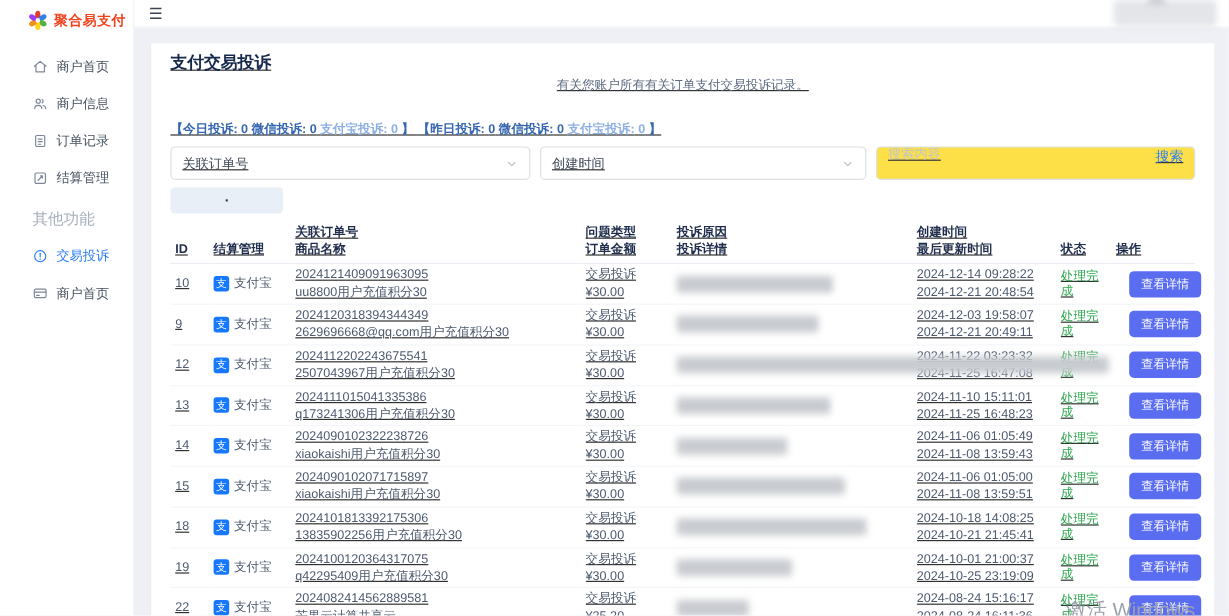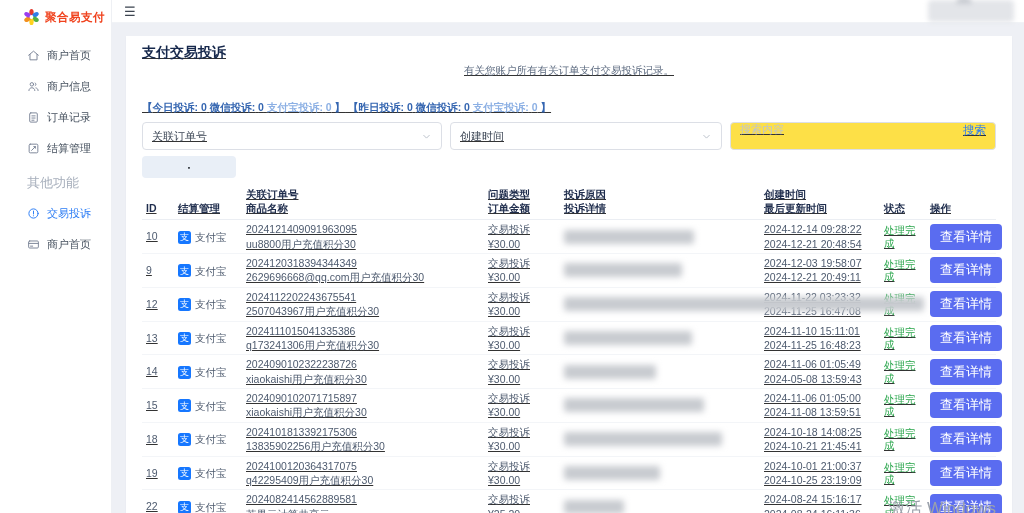--- a/index.html
+++ b/index.html
@@ -55,21 +55,21 @@
 
   
   table { width:854px; border-collapse:collapse; table-layout:fixed; margin-top:6px; }
   thead th { text-align:left; vertical-align:bottom; font-size:10.5px; font-weight:bold; color:#1f2d4d; padding:4px 4px; border-bottom:1px solid #ebeef3; line-height:1.3; }
   tbody td { font-size:10.5px; color:#4d5a6e; padding:2px 4px; border-bottom:1px solid #f3f5f8; line-height:1.18; vertical-align:middle; }
   tbody td div { padding:1px 0; white-space:nowrap; overflow:hidden; }
   .pay-badge { display:inline-flex; align-items:center; gap:4px; }
   .alipay-icon { width:13px; height:13px; background:#1677ff; color:#fff; font-size:9px; display:inline-flex; align-items:center; justify-content:center; border-radius:2.5px; flex-shrink:0; }
   .redacted { background:#c8cbd0; border-radius:2px; height:14px; filter:blur(3px); }
   .status-done { color:#2aa64c; }
-  .detail-btn { background:#5a6cf0; color:#fff; border:none; border-radius:4px; font-size:13px; padding:4px 10px; cursor:pointer; white-space:nowrap; font-family:"Liberation Sans", sans-serif; }
+  .detail-btn { background:#5a6cf0; color:#fff; border:none; border-radius:4px; font-size:10px; padding:4px 10px; cursor:pointer; white-space:nowrap; font-family:"Liberation Sans", sans-serif;margin-left:11px; }
 
   .watermark { position:absolute; right:28px; bottom:-7px; font-size:17px; color:#9ba1ab; pointer-events:none; }
 </style>
 </head>
 <body>
 
 <div class="app">
 
   <div class="sidebar">
     <div class="logo">
@@ -336,21 +336,21 @@
                 </td>
                 <td>
                   <div>交易投诉</div>
                   <div>¥30.00</div>
                 </td>
                 <td>
                   <div class="redacted" style="width:92px"></div>
                 </td>
                 <td>
                   <div>2024-11-06 01:05:49</div>
-                  <div>2024-05-08 13:59:43</div>
+                  <div>2024-11-08 13:59:43</div>
                 </td>
                 <td><span class="status-done">处理完成</span></td>
                 <td><button class="detail-btn">查看详情</button></td>
               </tr>
               <tr>
                 <td>15</td>
                 <td><span class="pay-badge">
                     <span class="alipay-icon">支</span>
                     <span>支付宝</span>
                   </span></td>

